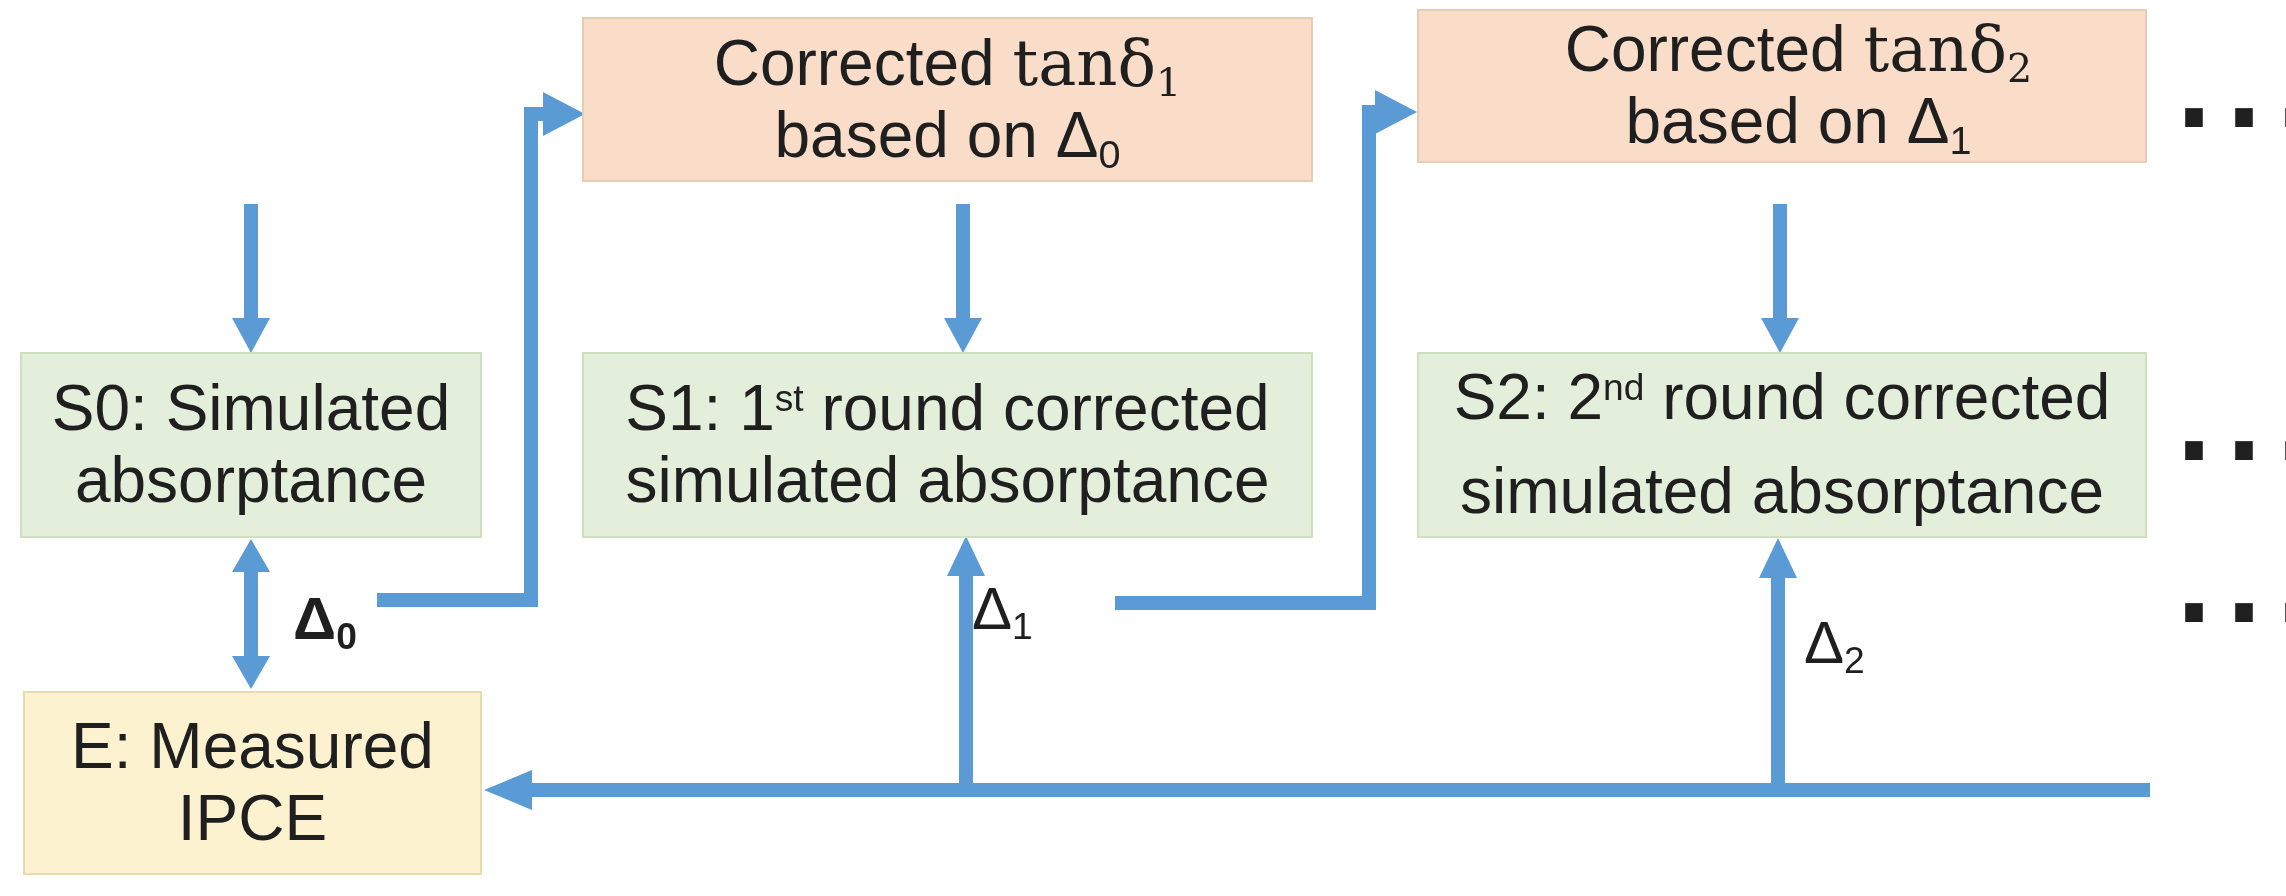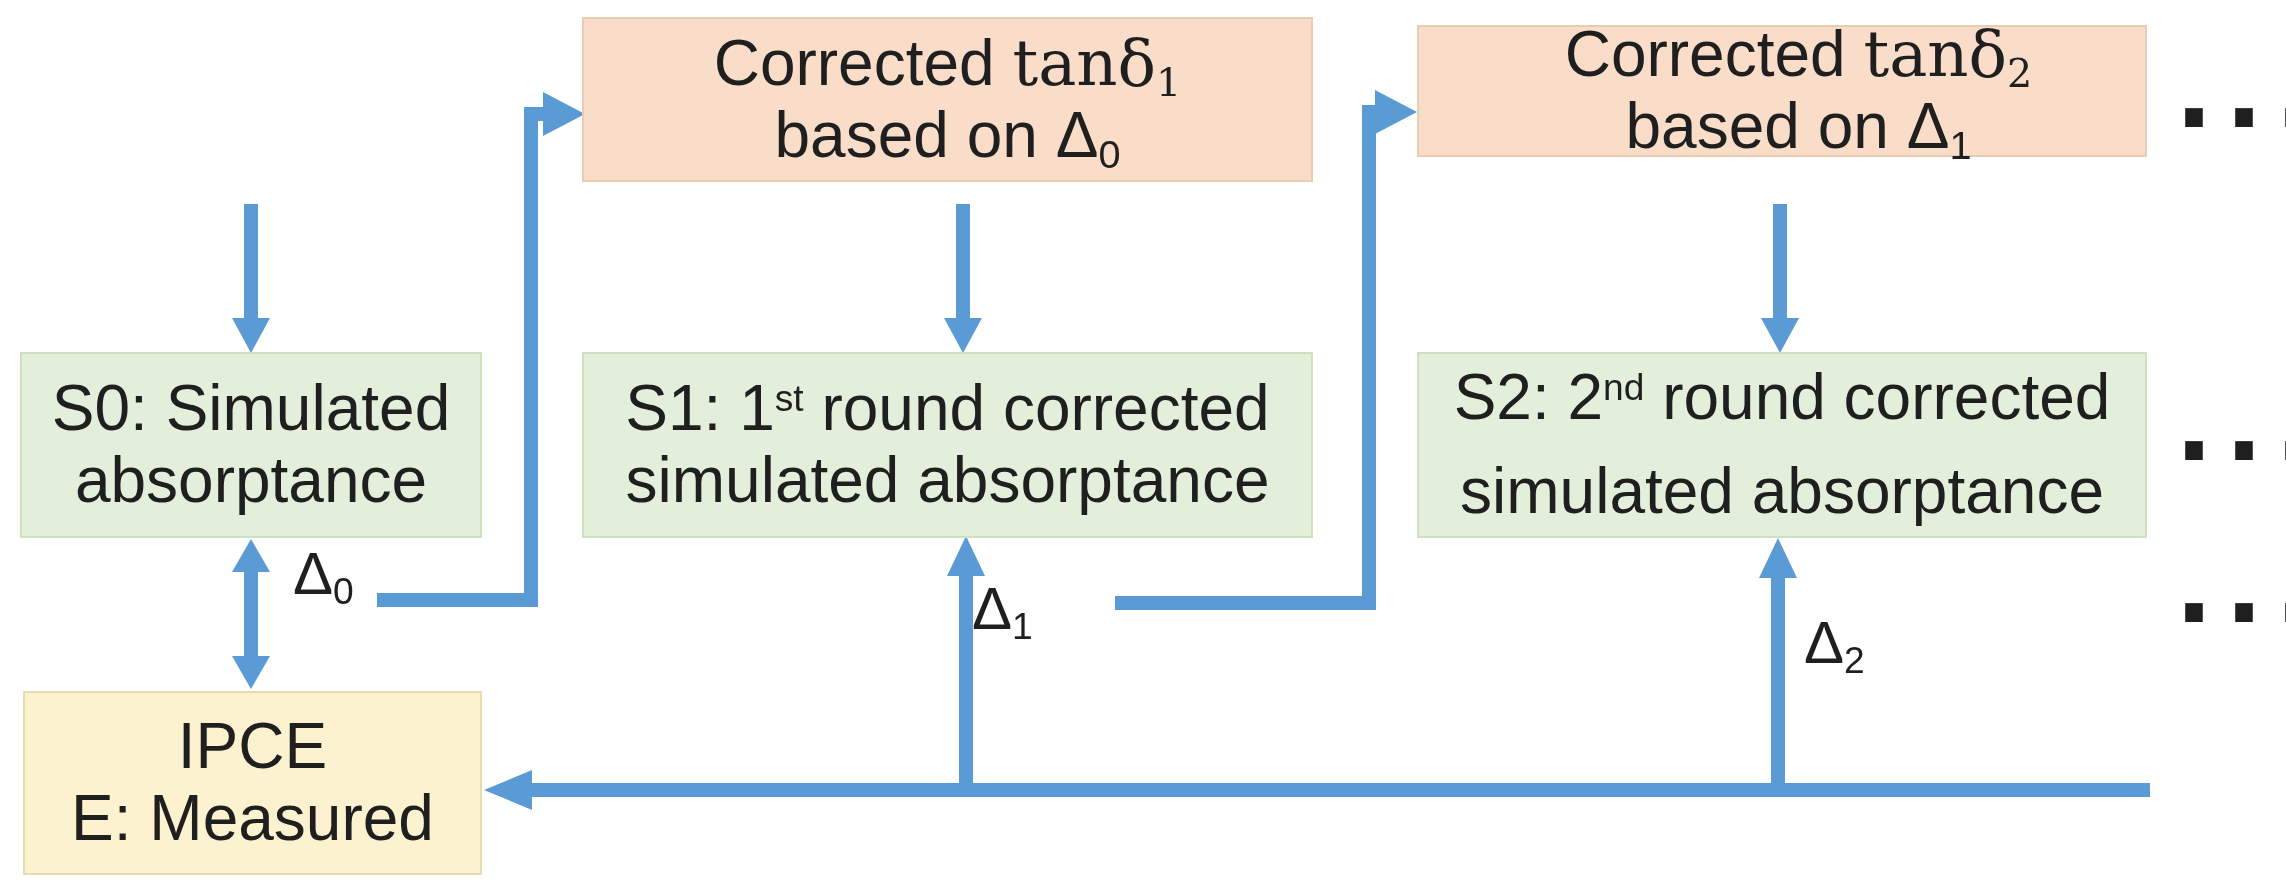--- a/index.html
+++ b/index.html
@@ -12,32 +12,32 @@
 
   .box{position:absolute;box-sizing:border-box;display:flex;flex-direction:column;
        align-items:center;justify-content:center;text-align:center;
        font-size:64px;line-height:1.12;color:var(--text);border:2px solid;}
   .pink{background:var(--pink_fill);border-color:var(--pink_border);}
   .green{background:var(--green_fill);border-color:var(--green_border);justify-content:center;}
   .yellow{background:var(--yellow_fill);border-color:var(--yellow_border);}
 
   #box-initial{left:20px;top:17px;width:462px;height:186px;}
   #box-tand1{left:582px;top:17px;width:731px;height:165px;}
-  #box-tand2{left:1417px;top:25px;width:730px;height:132px;padding-left:33px;}
+  #box-tand2{left:1417px;top:9px;width:730px;height:154px;padding-left:33px;}
   #box-s0{left:20px;top:352px;width:462px;height:186px;}
   #box-s1{left:582px;top:352px;width:731px;height:186px;}
   #box-s2{left:1417px;top:352px;width:730px;height:186px;gap:22px;}
   #box-e{left:23px;top:691px;width:459px;height:184px;}
 
   .math{font-family:"DejaVu Serif",serif;}
   .sb{font-size:0.62em;display:inline-block;transform:translateY(0.28em);}
   .sp{font-size:0.58em;display:inline-block;transform:translateY(-0.5em);}
 
   .dlabel{position:absolute;font-size:60px;line-height:1;color:var(--text);}
-  #delta0{left:293px;top:544px;}
+  #delta0{left:293px;top:589px;font-weight:bold;}
   #delta1{left:972px;top:579px;}
   #delta2{left:1804px;top:577px;margin-top:36px;}
 
   .dots{position:absolute;left:2175px;width:105px;text-align:center;
         font-size:100px;font-weight:bold;letter-spacing:12px;line-height:1;
         color:var(--text);font-family:"DejaVu Sans",sans-serif;white-space:nowrap;}
   #dots-top{top:43px;}
   #dots-mid{top:376px;}
   #dots-delta{top:538px;}
 </style>
@@ -106,22 +106,22 @@
     <div><span>S1: 1</span><span class="sp">st</span><span> round corrected</span></div>
     <div>simulated absorptance</div>
   </div>
 
   <div class="box green" id="box-s2">
     <div><span>S2: 2</span><span class="sp">nd</span><span> round corrected</span></div>
     <div>simulated absorptance</div>
   </div>
 
   <div class="box yellow" id="box-e">
+    <div>E: Measured</div>
     <div>IPCE</div>
-    <div>E: Measured</div>
   </div>
 
   <div class="dlabel" id="delta0"><span>Δ</span><span class="sb">0</span></div>
   <div class="dlabel" id="delta1"><span>Δ</span><span class="sb">1</span></div>
   <div class="dlabel" id="delta2"><span>Δ</span><span class="sb">2</span></div>
 
   <div class="dots" id="dots-top">...</div>
   <div class="dots" id="dots-mid">...</div>
   <div class="dots" id="dots-delta">...</div>
 

